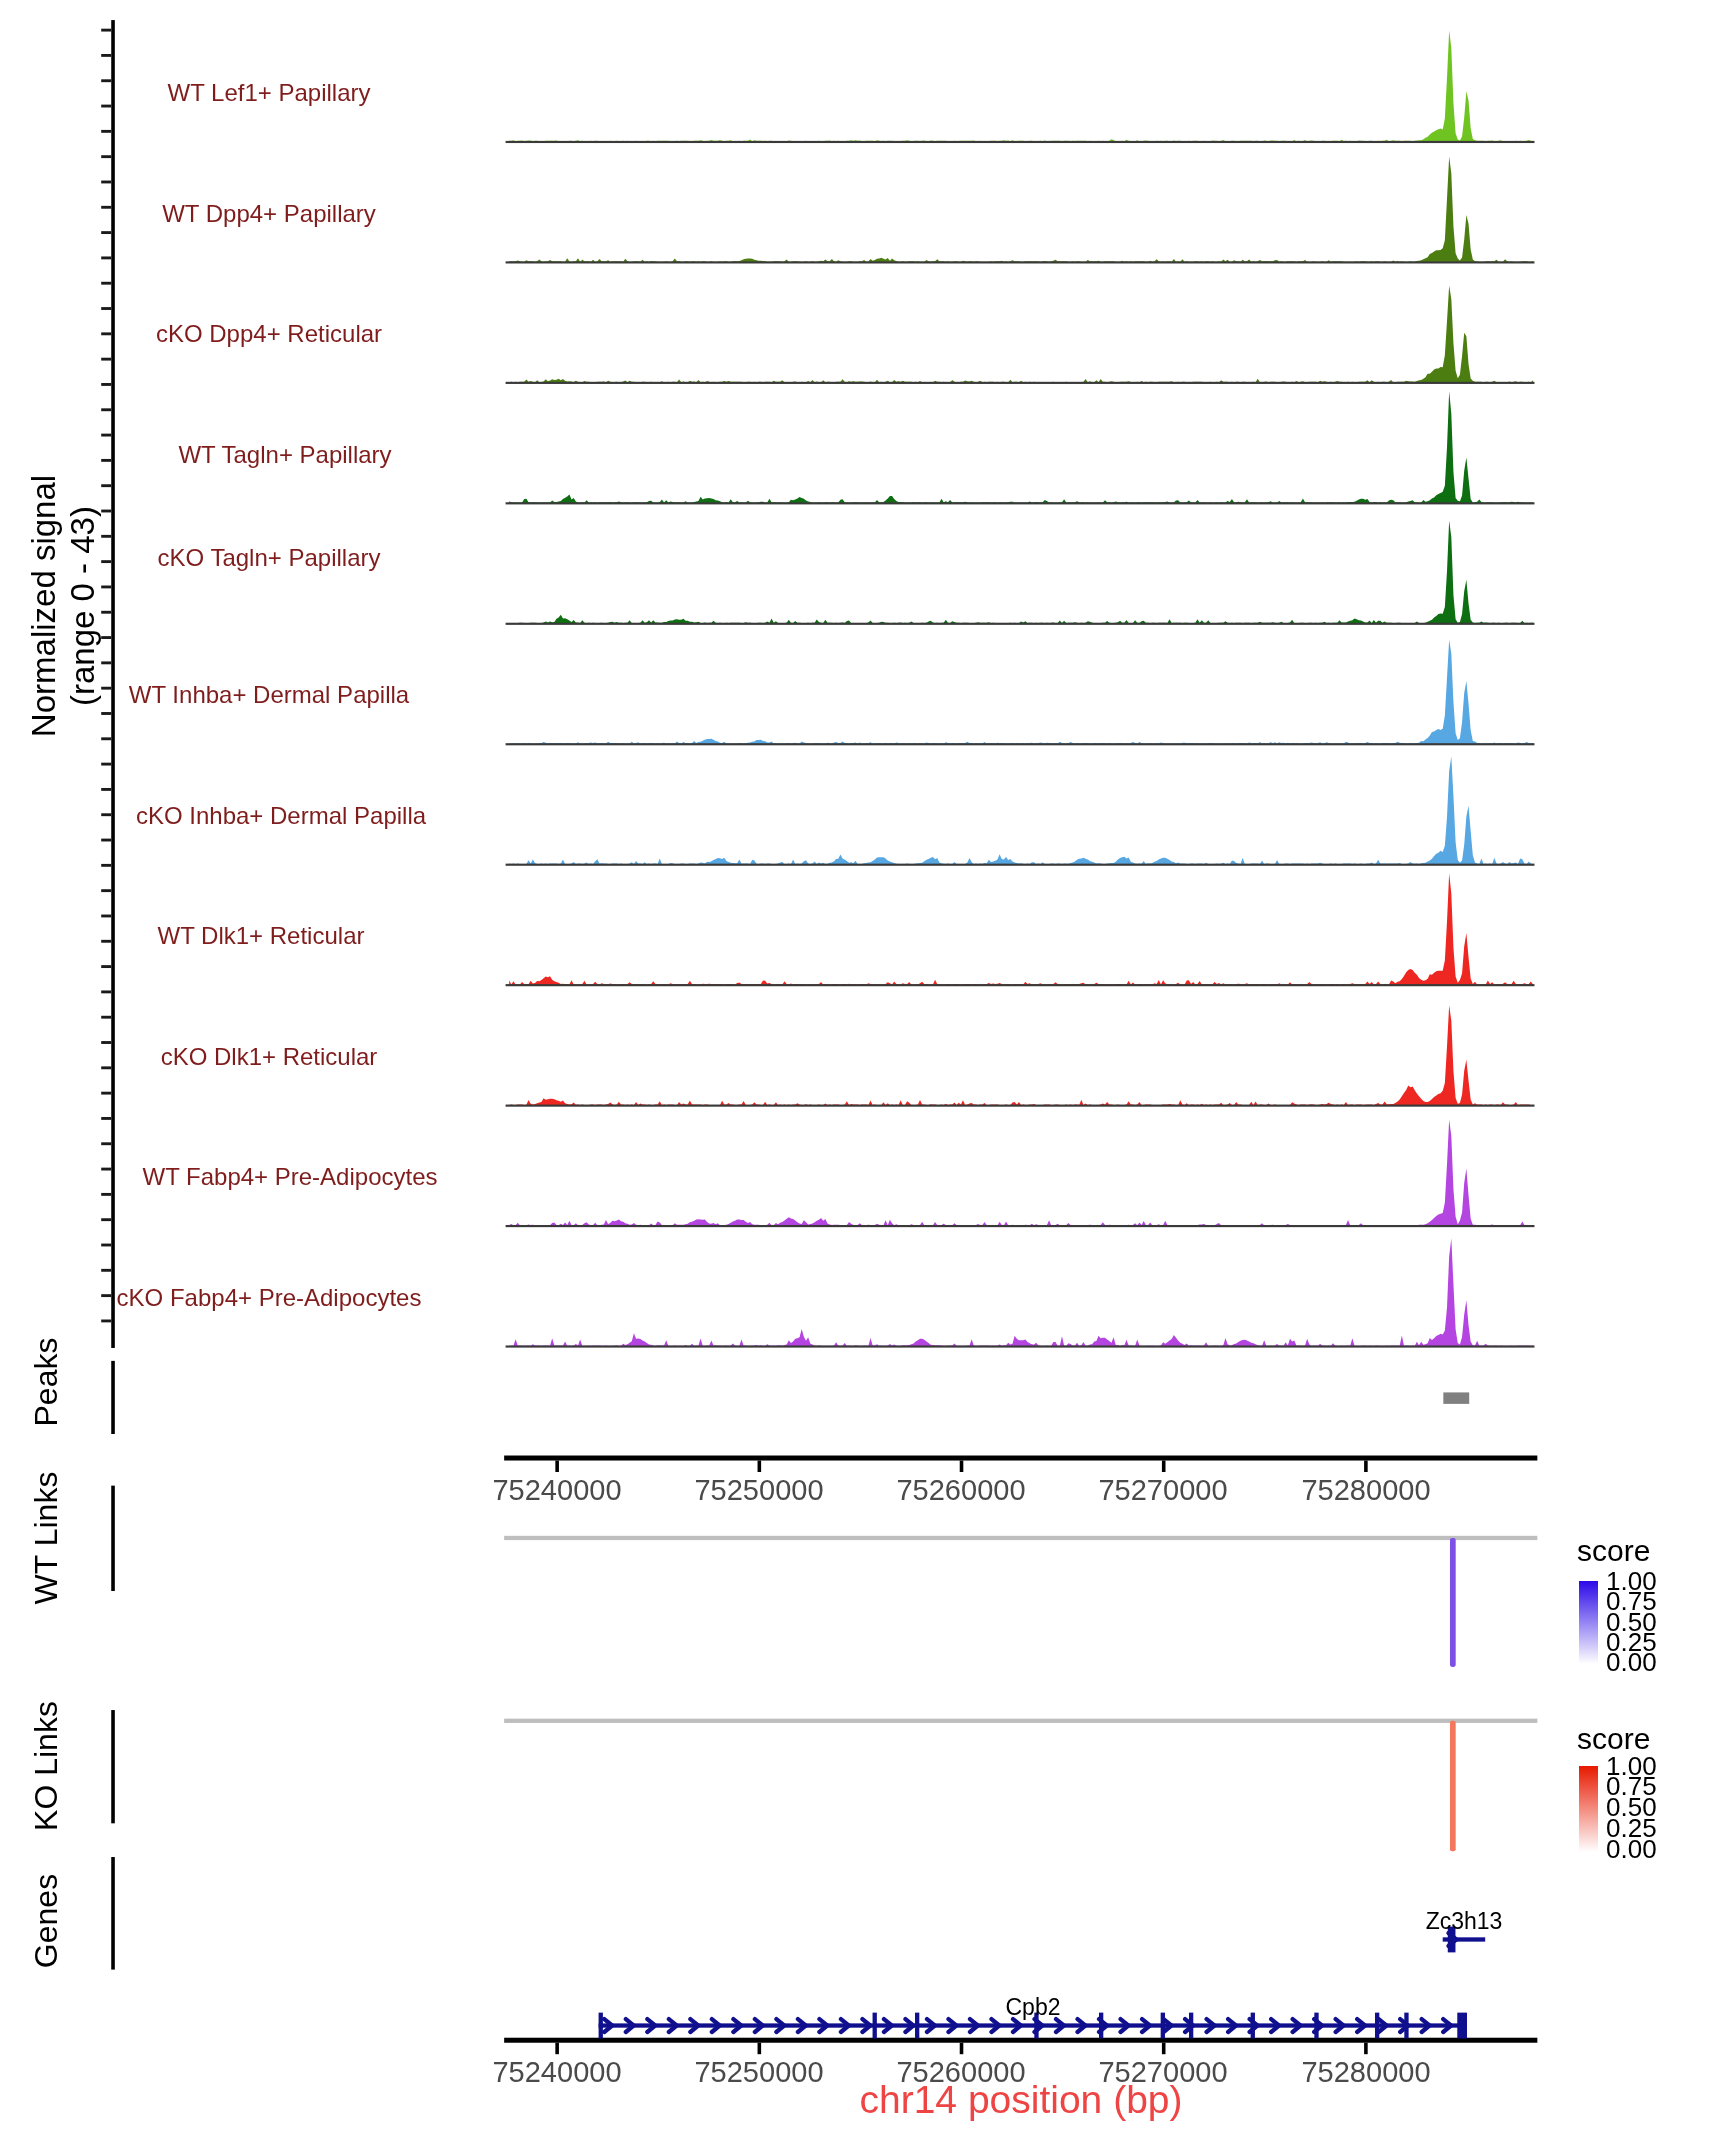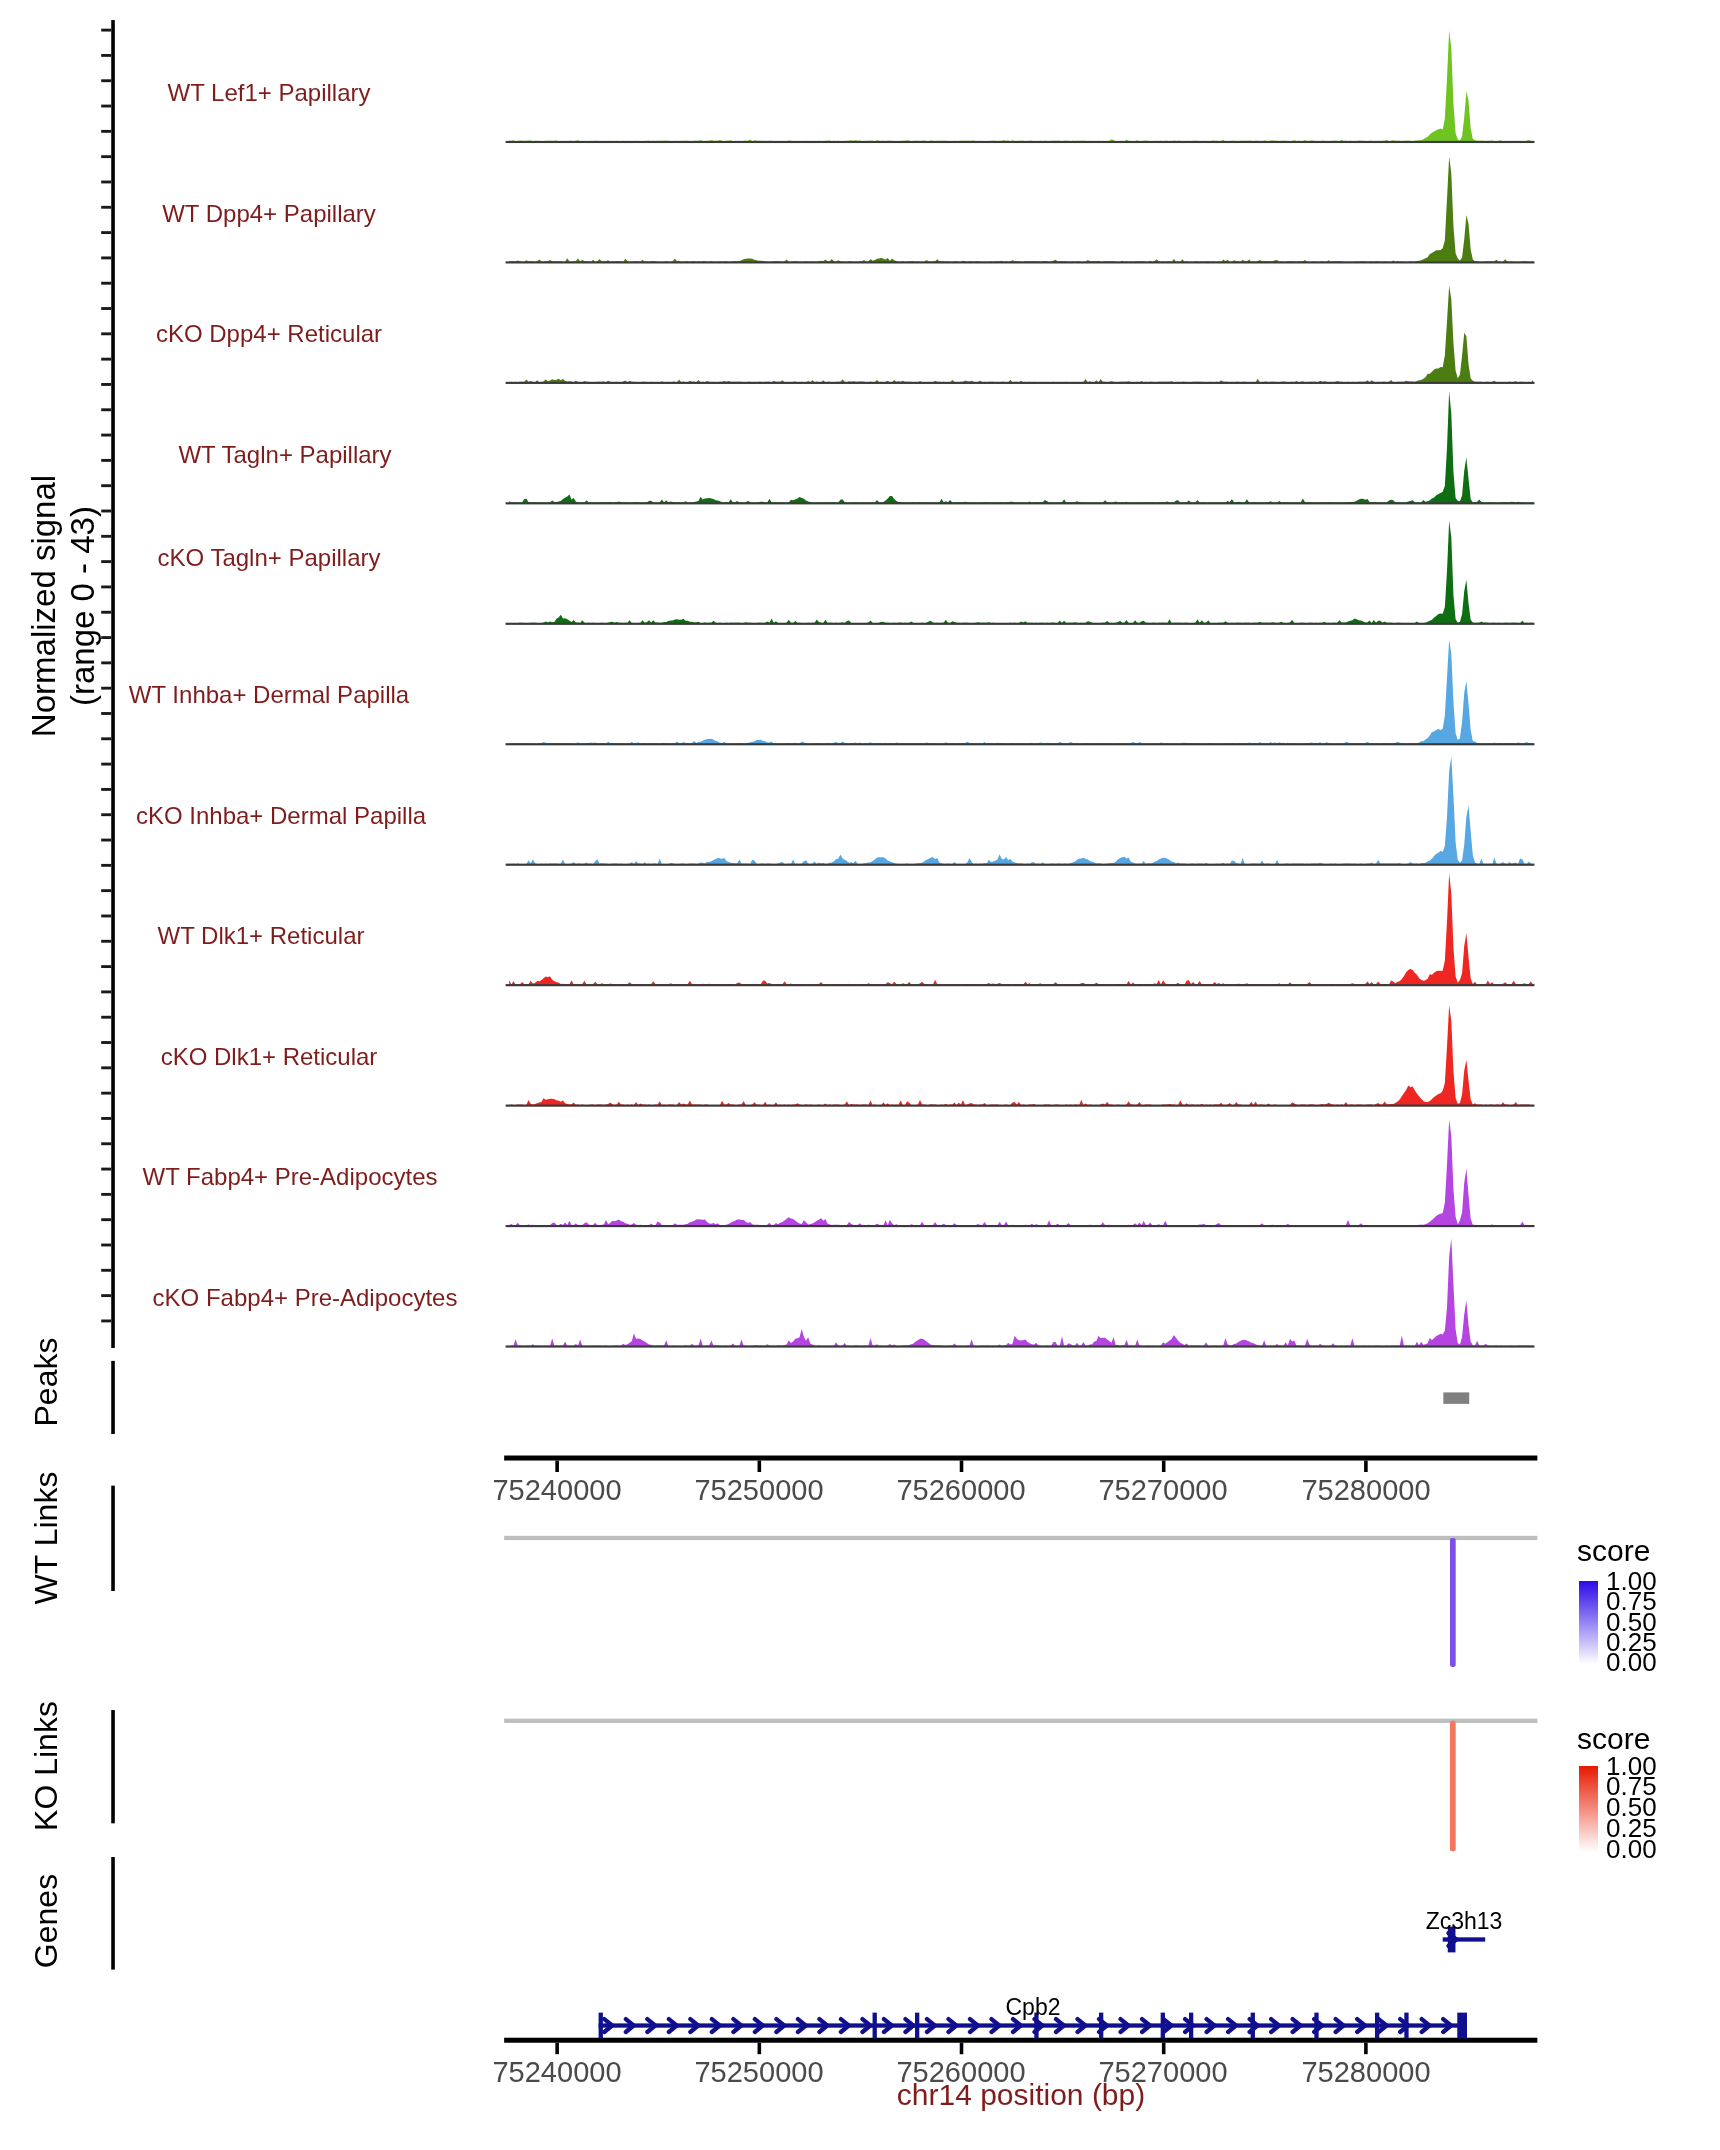--- a/index.html
+++ b/index.html
@@ -4,21 +4,21 @@
 <style>
   html,body{margin:0;padding:0;background:#ffffff;}
   #fig{position:relative;width:1721px;height:2151px;background:#ffffff;overflow:hidden;
        font-family:"Liberation Sans","DejaVu Sans",sans-serif;}
   #plot-svg{position:absolute;left:0;top:0;}
   .track-label{position:absolute;transform:translate(-50%,-50%);font-size:24px;color:#7f1d1d;white-space:nowrap;}
   .rot-label{position:absolute;transform:translate(-50%,-50%) rotate(-90deg);transform-origin:center;
              font-size:32px;color:#000;white-space:nowrap;text-align:center;}
   .ylab{font-size:33px;line-height:39px;}
   .tick-label{position:absolute;transform:translateX(-50%);font-size:29px;color:#4a4a4a;white-space:nowrap;}
-  .x-title{position:absolute;transform:translateX(-50%);font-size:30px;color:#7f1d1d;white-space:nowrap;}
+  .x-title{position:absolute;transform:translateX(-50%);font-size:39px;color:#ef4444;white-space:nowrap;}
   .legend-title{position:absolute;font-size:30px;color:#000;}
   .legend-bar{position:absolute;width:18.6px;}
   .legend-num{position:absolute;font-size:26px;color:#000;line-height:30px;}
   .gene-label{position:absolute;transform:translateX(-50%);font-size:23px;color:#000;white-space:nowrap;}
 </style>
 </head>
 <body>
 
 <div id="fig">
 
@@ -191,21 +191,21 @@
       <div class="track-label" style="left: 269px; top: 93px;">WT Lef1+ Papillary</div>
       <div class="track-label" style="left: 269px; top: 214px;">WT Dpp4+ Papillary</div>
       <div class="track-label" style="left: 269px; top: 334px;">cKO Dpp4+ Reticular</div>
       <div class="track-label" style="left: 269px; top: 455px; margin-left: 16px;">WT Tagln+ Papillary</div>
       <div class="track-label" style="left: 269px; top: 558px;">cKO Tagln+ Papillary</div>
       <div class="track-label" style="left: 269px; top: 695px;">WT Inhba+ Dermal Papilla</div>
       <div class="track-label" style="left: 281px; top: 816px;">cKO Inhba+ Dermal Papilla</div>
       <div class="track-label" style="left: 261px; top: 936px;">WT Dlk1+ Reticular</div>
       <div class="track-label" style="left: 269px; top: 1057px;">cKO Dlk1+ Reticular</div>
       <div class="track-label" style="left: 282px; top: 1177px; margin-left: 8px;">WT Fabp4+ Pre-Adipocytes</div>
-      <div class="track-label" style="left: 269px; top: 1298px; margin-left: 36px;">cKO Fabp4+ Pre-Adipocytes</div>
+      <div class="track-label" style="left: 269px; top: 1298px;">cKO Fabp4+ Pre-Adipocytes</div>
     </div>
   <div id="axis-labels-top">
       <div class="tick-label" style="left: 557px; top: 1474px;">75240000</div>
       <div class="tick-label" style="left: 759px; top: 1474px;">75250000</div>
       <div class="tick-label" style="left: 961px; top: 1474px;">75260000</div>
       <div class="tick-label" style="left: 1163px; top: 1474px;">75270000</div>
       <div class="tick-label" style="left: 1366px; top: 1474px;">75280000</div>
     </div>
   <div id="axis-labels-bottom">
       <div class="tick-label" style="left: 557px; top: 2056px;">75240000</div>

